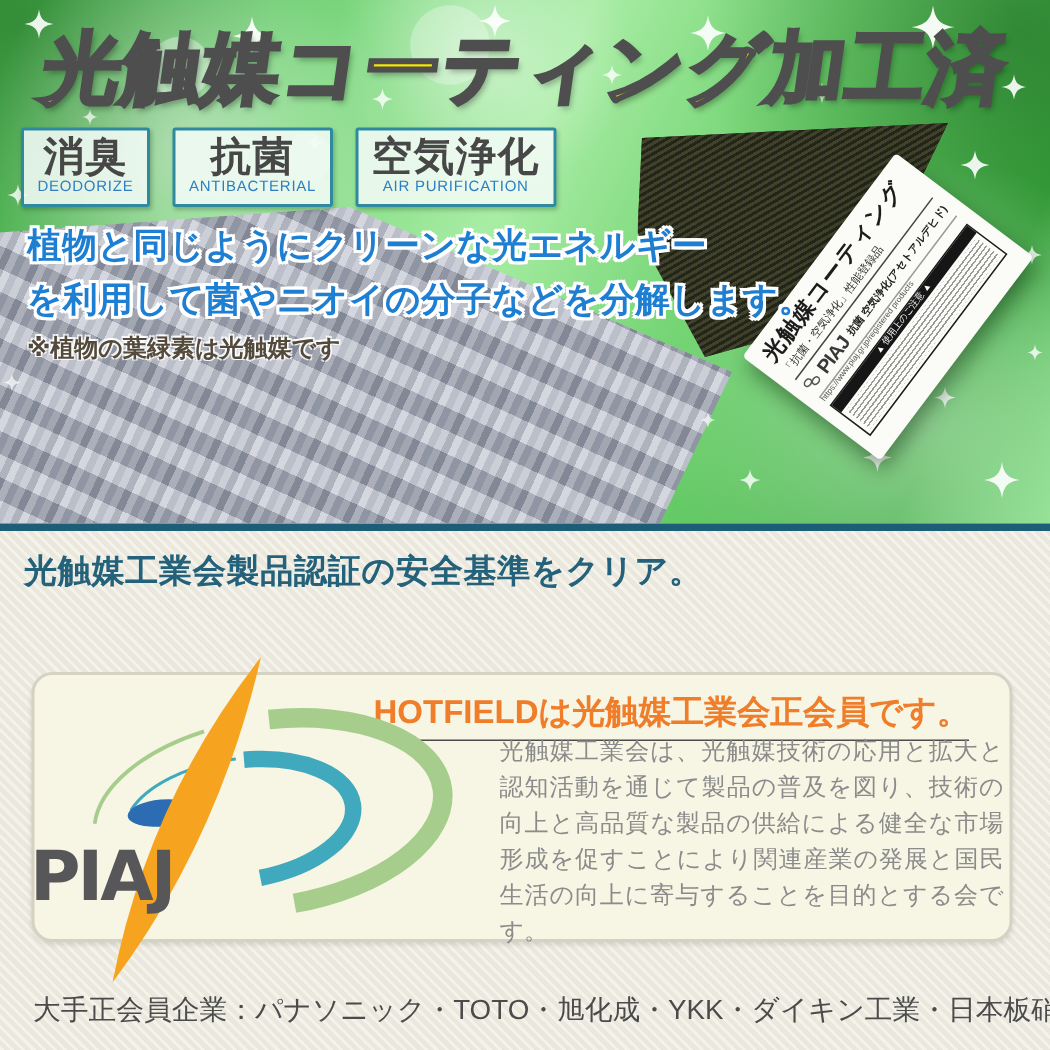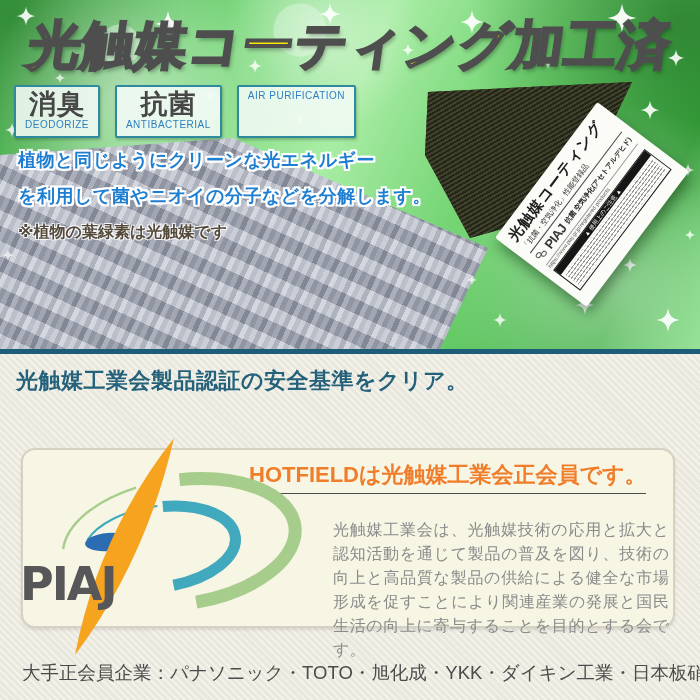--- a/index.html
+++ b/index.html
@@ -48,21 +48,21 @@
   .card-hr{border:0;border-top:1px solid #444;margin:2px 0;}
   .card-row{display:flex;align-items:center;gap:4px;}
   .card-piaj{font-size:13px;font-weight:bold;color:#38383b;letter-spacing:-.5px;}
   .card-perf{font-size:7px;font-weight:bold;color:#222;white-space:nowrap;}
   .card-url{font-size:5.5px;color:#555;border-top:1px solid #999;margin-top:2px;white-space:nowrap;}
   .warn{margin-top:2px;border:1.5px solid #1c1c1c;}
   .warn-head{background:#161616;color:#fff;font-size:6px;line-height:8px;text-align:center;white-space:nowrap;}
   .warn-body{height:20px;margin:2px 3px;
     background:repeating-linear-gradient(0deg,#fbfbf7 0 2px,#9a9a9a 2px 3px);}
 
-  .headline{position:absolute;left:18px;z-index:4;font-size:18px;font-weight:bold;color:#1e7fd2;
+  .headline{position:absolute;left:18px;z-index:4;font-size:23px;font-weight:bold;color:#1e7fd2;
     white-space:nowrap;letter-spacing:.5px;
     text-shadow:-2px -2px 0 #fff,2px -2px 0 #fff,-2px 2px 0 #fff,2px 2px 0 #fff,
                  0 -2px 0 #fff,0 2px 0 #fff,-2px 0 0 #fff,2px 0 0 #fff;}
   .headline.l1{top:148px;} .headline.l2{top:184px;}
   .note{position:absolute;left:18px;top:222px;z-index:4;font-size:16px;font-weight:bold;color:#544a3c;
     white-space:nowrap;
     text-shadow:-1px -1px 0 rgba(255,255,255,.8),1px -1px 0 rgba(255,255,255,.8),
                 -1px 1px 0 rgba(255,255,255,.8),1px 1px 0 rgba(255,255,255,.8);}
   .infobox{position:absolute;left:10px;top:291px;width:680px;height:54px;z-index:5;
     box-sizing:border-box;background:rgba(255,255,255,.88);border-radius:3px;
@@ -81,21 +81,21 @@
     font-weight:bold;color:#24617a;white-space:nowrap;}
   .cert-h.l1{top:12px;font-size:22px;letter-spacing:.5px;}
   .cert-h.l2{top:54px;font-size:26px;letter-spacing:1px;}
   .member-box{position:absolute;left:21px;top:94px;width:654px;height:180px;box-sizing:border-box;
     background:#f7f5e3;border:2px solid #d5d2c4;border-radius:14px;
     box-shadow:0 2px 3px rgba(0,0,0,.10);z-index:1;}
   .piaj-svg{position:absolute;left:0;top:66px;width:340px;height:250px;z-index:3;pointer-events:none;}
   .member-heading{position:absolute;left:249px;top:106px;z-index:2;font-size:22px;font-weight:bold;
     color:#ef7d2a;white-space:nowrap;letter-spacing:0;}
   .member-rule{position:absolute;left:256px;top:139px;width:390px;height:1px;background:#4c4c4c;z-index:2;}
-  .member-body{position:absolute;left:333px;top:164px;width:336px;z-index:2;
+  .member-body{position:absolute;left:333px;top:136px;width:336px;z-index:2;
     font-size:16px;line-height:24px;color:#8b8b8b;text-align:justify;}
   .companies{position:absolute;left:22px;top:306px;font-size:18.5px;color:#4b4b4b;white-space:nowrap;z-index:2;}
 </style>
 </head>
 <body>
 
 <div class="page">
 
   <div class="hero">
 
@@ -162,20 +162,21 @@
     <div class="badges">
       <div class="badge">
         <div class="badge-jp">消臭</div>
         <div class="badge-en">DEODORIZE</div>
       </div>
       <div class="badge">
         <div class="badge-jp">抗菌</div>
         <div class="badge-en">ANTIBACTERIAL</div>
       </div>
       <div class="badge">
+        <div class="badge-jp">空気浄化</div>
         <div class="badge-en">AIR PURIFICATION</div>
       </div>
     </div>
 
     <div class="headline l1">植物と同じようにクリーンな光エネルギー</div>
     <div class="headline l2">を利用して菌やニオイの分子などを分解します。</div>
     <div class="note">※植物の葉緑素は光触媒です</div>
 
   </div>
 

